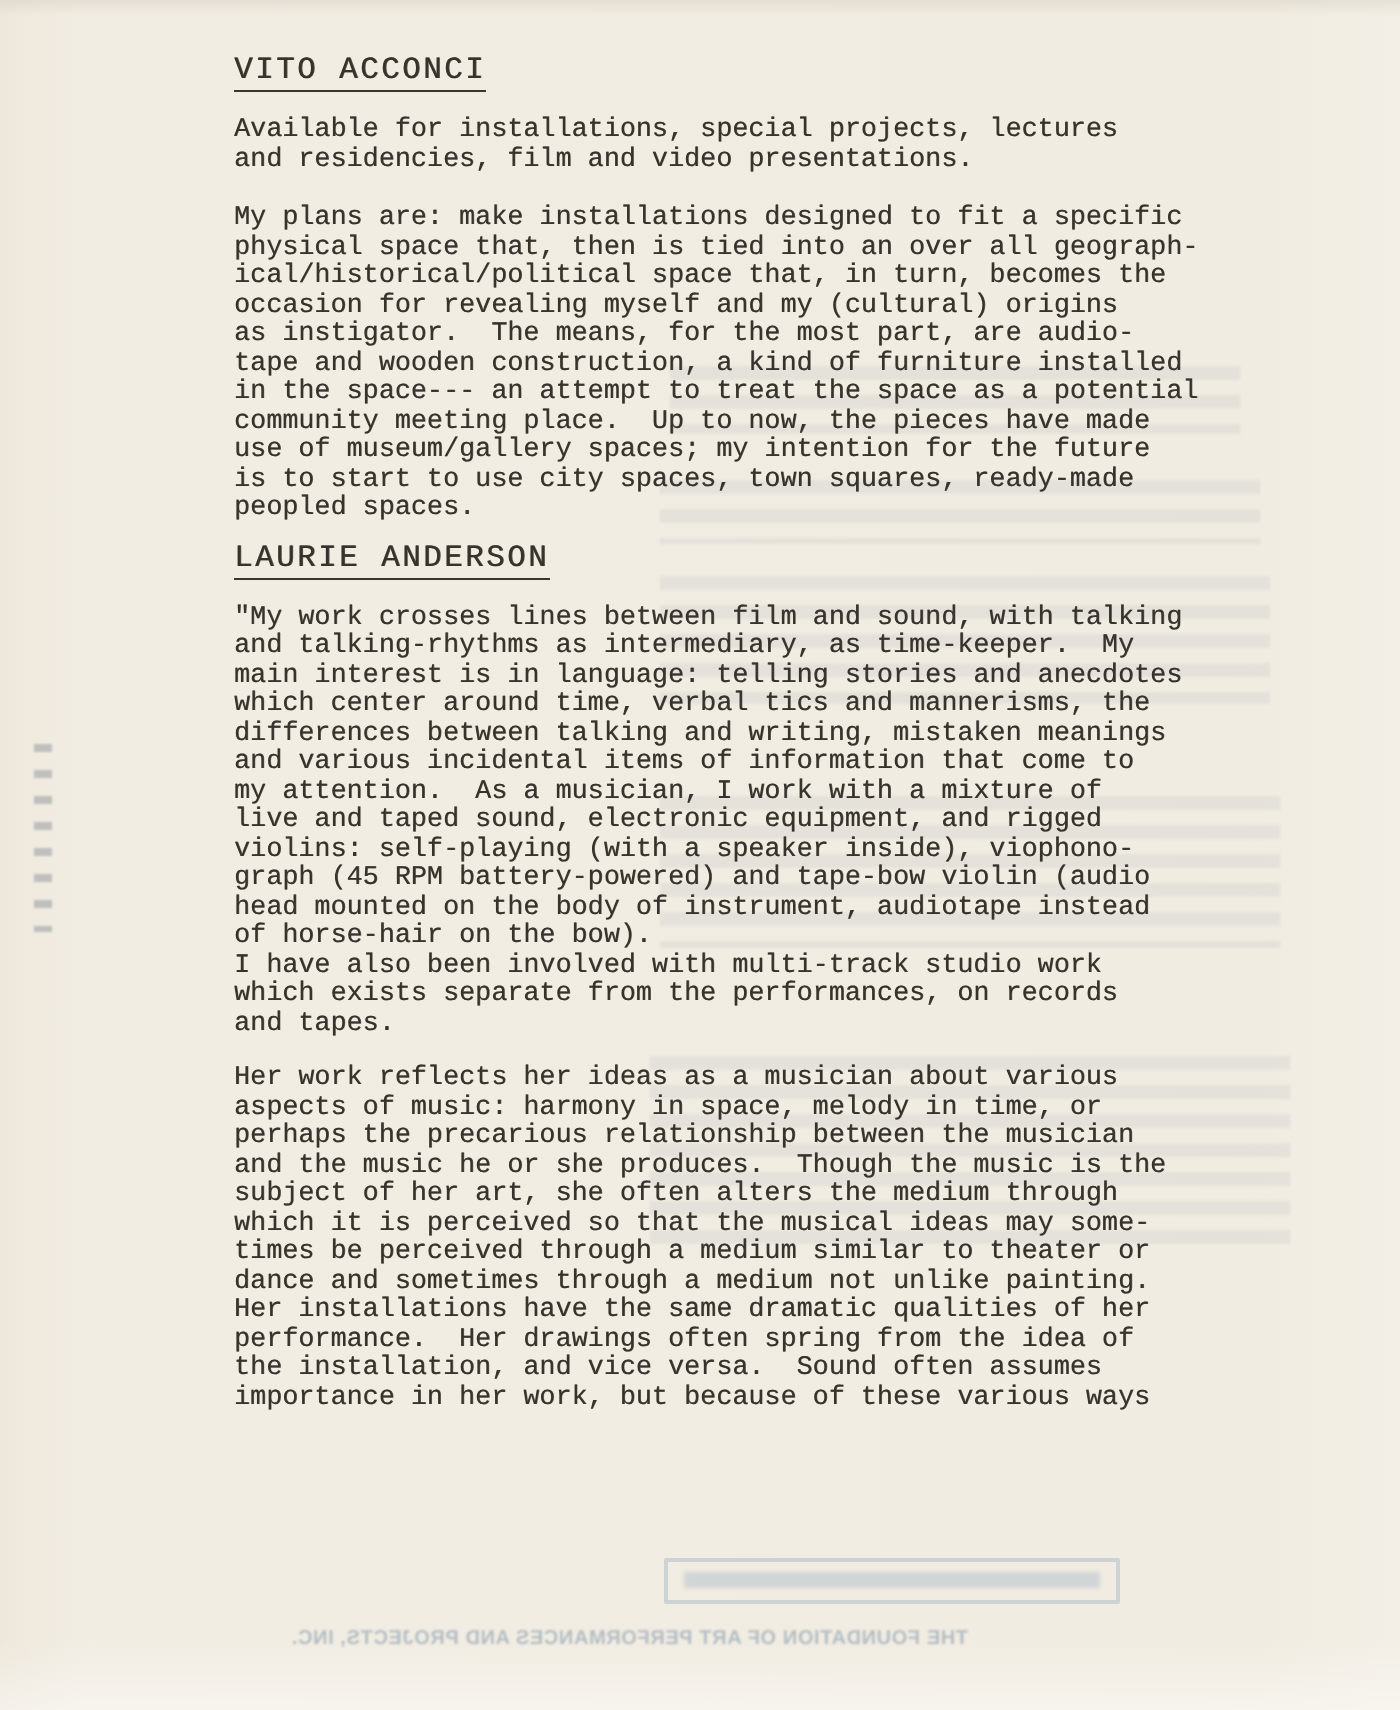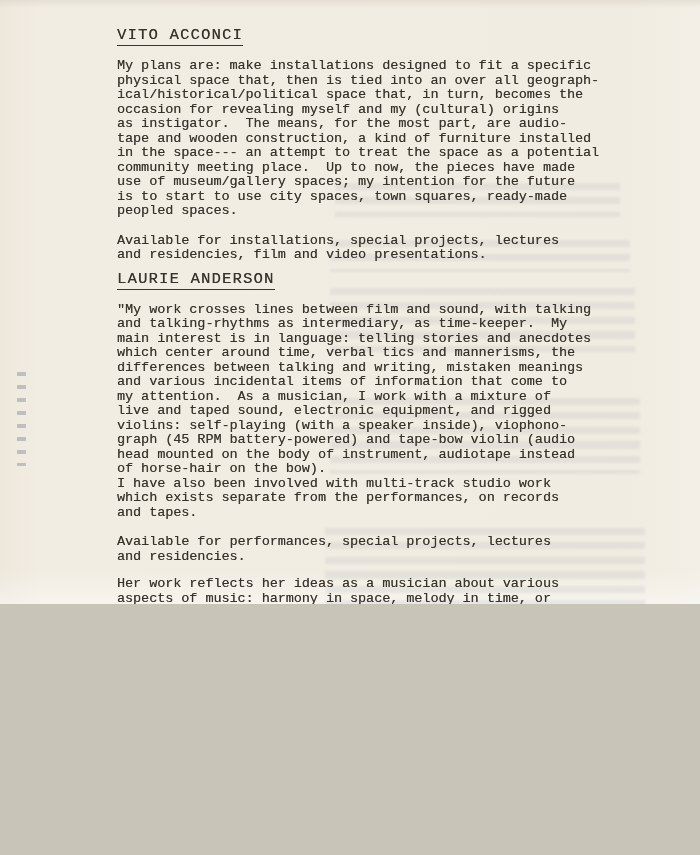--- a/index.html
+++ b/index.html
@@ -1,19 +1,19 @@
 <!DOCTYPE html>
 <html><head>
 <meta charset="utf-8">
 <style>
   html, body { margin: 0; padding: 0; background: #c9c4b8; }
   .paper {
     position: relative;
     width: 700px;
-    height: 604px;
+    height: 855px;
     margin: 0 auto;
     overflow: hidden;
     background:
       linear-gradient(180deg, rgba(190,182,168,0.25) 0, rgba(190,182,168,0) 8px),
       linear-gradient(0deg, rgba(255,255,255,0.40) 0, rgba(255,255,255,0) 34px),
       linear-gradient(90deg, #eee8dc 0, #f2ede3 6%, #f1ece1 90%, #f3efe6 100%);
     font-family: "Liberation Mono", "DejaVu Sans Mono", monospace;
     color: #37332c;
   }
   .content {
@@ -102,54 +102,52 @@
   <div class="ghost" style="left:330px; top:240px; width:300px; height:32px;"></div>
   <div class="ghost" style="left:330px; top:288px; width:305px; height:64px;"></div>
   <div class="ghost" style="left:330px; top:398px; width:310px; height:76px;"></div>
   <div class="ghost" style="left:325px; top:528px; width:320px; height:96px;"></div>
   <div class="margin-marks"></div>
 
   <div class="content">
 
     <div class="section">
       <span class="heading">VITO ACCONCI</span>
+      <p class="para">Available for installations, special projects, lectures
+and residencies, film and video presentations.</p>
       <p class="para">My plans are: make installations designed to fit a specific
 physical space that, then is tied into an over all geograph-
 ical/historical/political space that, in turn, becomes the
 occasion for revealing myself and my (cultural) origins
 as instigator.  The means, for the most part, are audio-
 tape and wooden construction, a kind of furniture installed
 in the space--- an attempt to treat the space as a potential
 community meeting place.  Up to now, the pieces have made
 use of museum/gallery spaces; my intention for the future
 is to start to use city spaces, town squares, ready-made
 peopled spaces.</p>
-      <p class="para">Available for installations, special projects, lectures
-and residencies, film and video presentations.</p>
     </div>
 
     <div class="section">
       <span class="heading">LAURIE ANDERSON</span>
       <p class="para">"My work crosses lines between film and sound, with talking
 and talking-rhythms as intermediary, as time-keeper.  My
 main interest is in language: telling stories and anecdotes
 which center around time, verbal tics and mannerisms, the
 differences between talking and writing, mistaken meanings
 and various incidental items of information that come to
 my attention.  As a musician, I work with a mixture of
 live and taped sound, electronic equipment, and rigged
 violins: self-playing (with a speaker inside), viophono-
 graph (45 RPM battery-powered) and tape-bow violin (audio
 head mounted on the body of instrument, audiotape instead
 of horse-hair on the bow).
 I have also been involved with multi-track studio work
 which exists separate from the performances, on records
 and tapes.</p>
-      <p class="para">Available for performances, special projects, lectures
-and residencies.</p>
     </div>
 
     <div class="section">
       <p class="para">Her work reflects her ideas as a musician about various
 aspects of music: harmony in space, melody in time, or
 perhaps the precarious relationship between the musician
 and the music he or she produces.  Though the music is the
 subject of her art, she often alters the medium through
 which it is perceived so that the musical ideas may some-
 times be perceived through a medium similar to theater or

